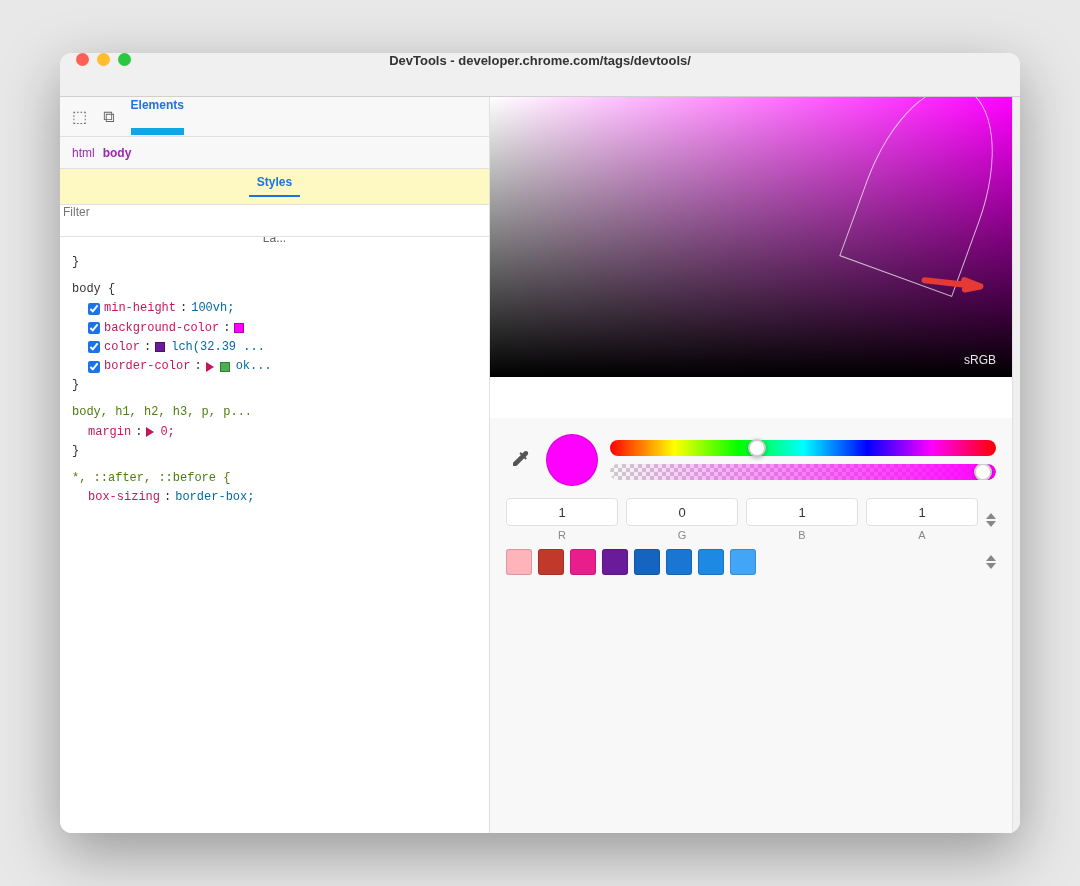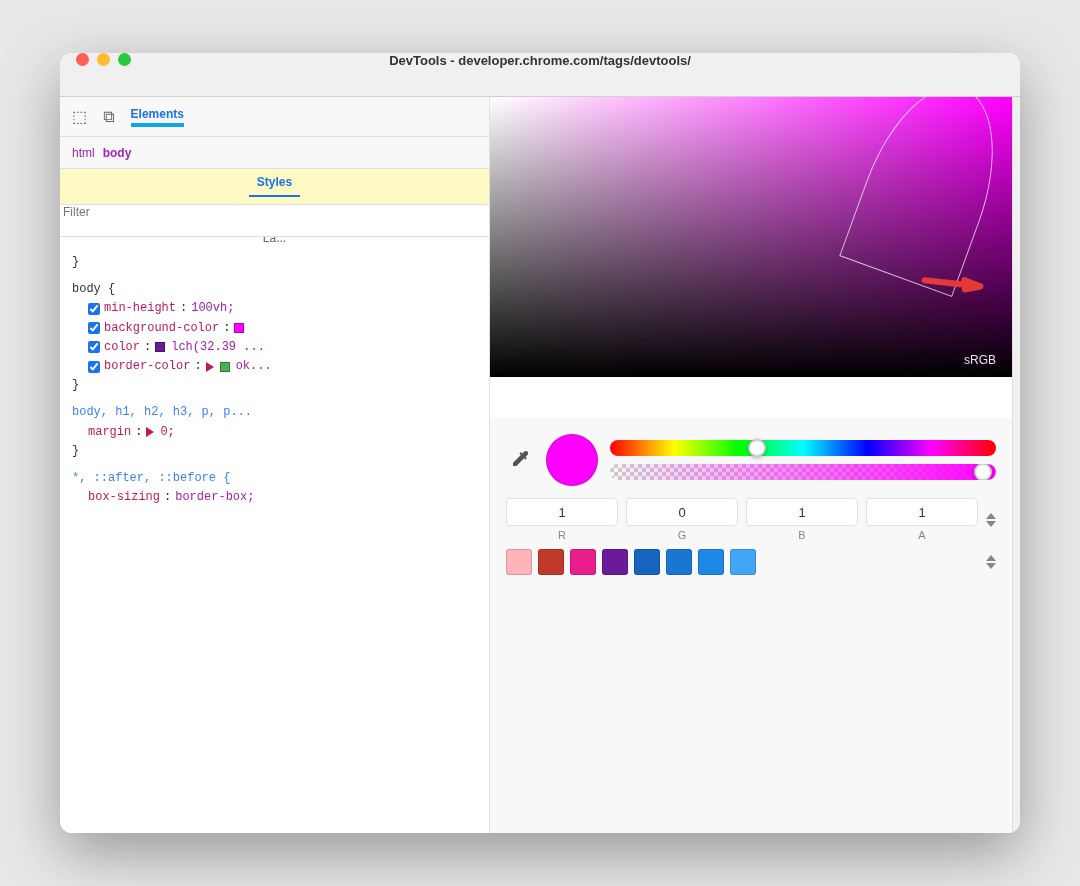--- a/index.html
+++ b/index.html
@@ -87,22 +87,22 @@
     }
     .toolbar-icon {
       color: #666;
       font-size: 16px;
       cursor: pointer;
     }
     .toolbar-tab {
       font-size: 12px;
       font-weight: 600;
       color: #1a73e8;
-      padding-bottom: 2px;
-      border-bottom: 4px solid #0ea5e9;
+      padding-bottom: 16px;
+      border-bottom: 7px solid #0ea5e9;
       cursor: pointer;
     }
 
     
     .breadcrumb {
       height: 32px;
       background: #f8f8f8;
       border-bottom: 1px solid #e0e0e0;
       display: flex;
       align-items: center;
@@ -190,21 +190,21 @@
       accent-color: #1a73e8;
       cursor: pointer;
     }
     .css-prop-name {
       color: #c2185b;
     }
     .css-colon {
       color: #333;
     }
     .css-prop-value {
-      color: #a21caf;
+      color: #0369a1;
     }
     .color-swatch {
       display: inline-block;
       width: 10px;
       height: 10px;
       border: 1px solid rgba(0,0,0,0.3);
       vertical-align: middle;
       margin-right: 2px;
     }
     .triangle-icon {
@@ -214,21 +214,21 @@
       border-top: 5px solid transparent;
       border-bottom: 5px solid transparent;
       border-left: 8px solid #c2185b;
       margin-right: 2px;
       vertical-align: middle;
     }
     .css-closing-brace {
       color: #333;
     }
     .css-rule-selector-gray {
-      color: #3b82f6;
+      color: #4d7c0f;
       margin-top: 8px;
     }
     .css-prop-row-margin {
       padding-left: 16px;
     }
     .margin-prop {
       color: #c2185b;
     }
     .css-prop-value-link {
       color: #c2185b;

